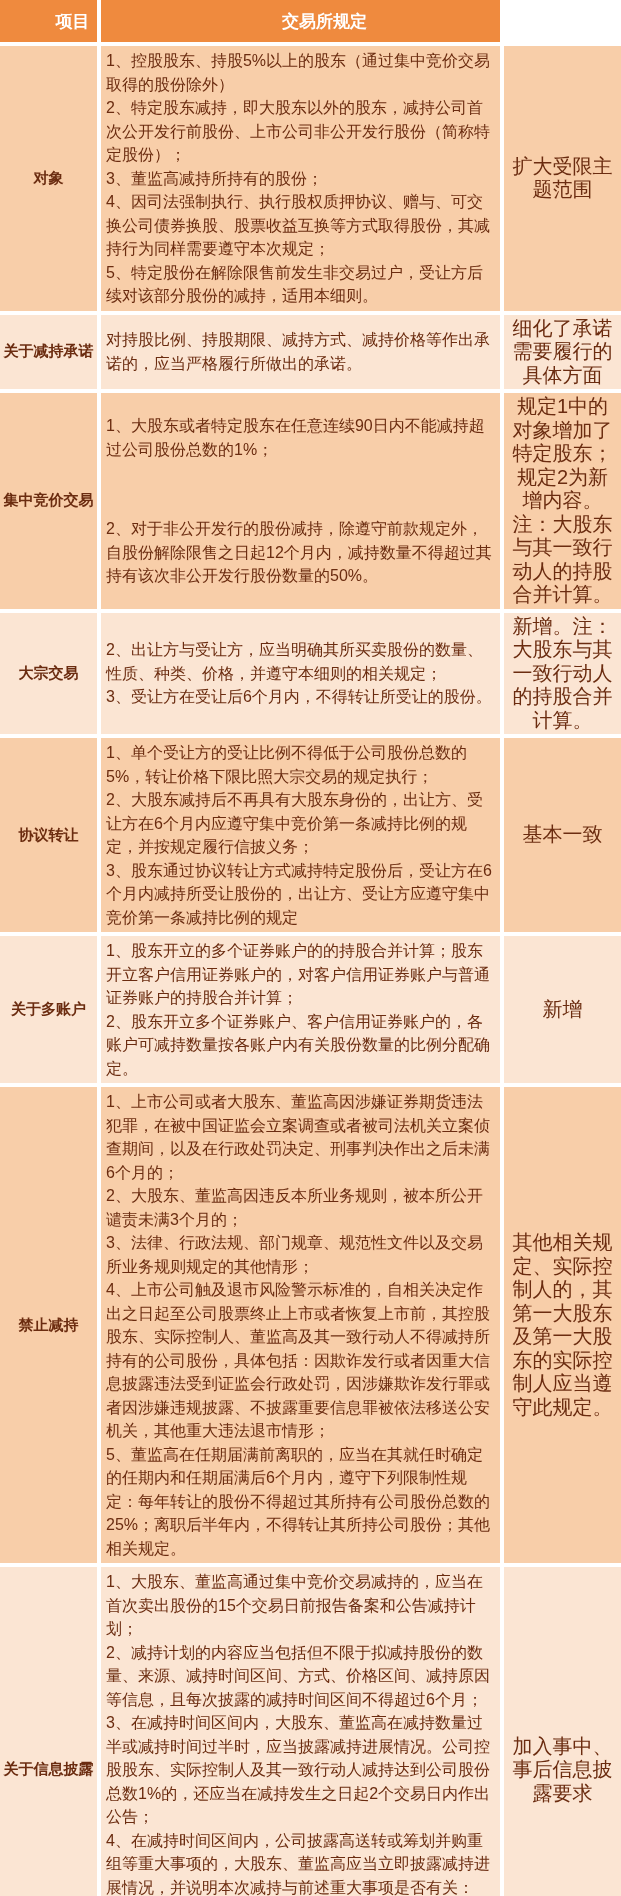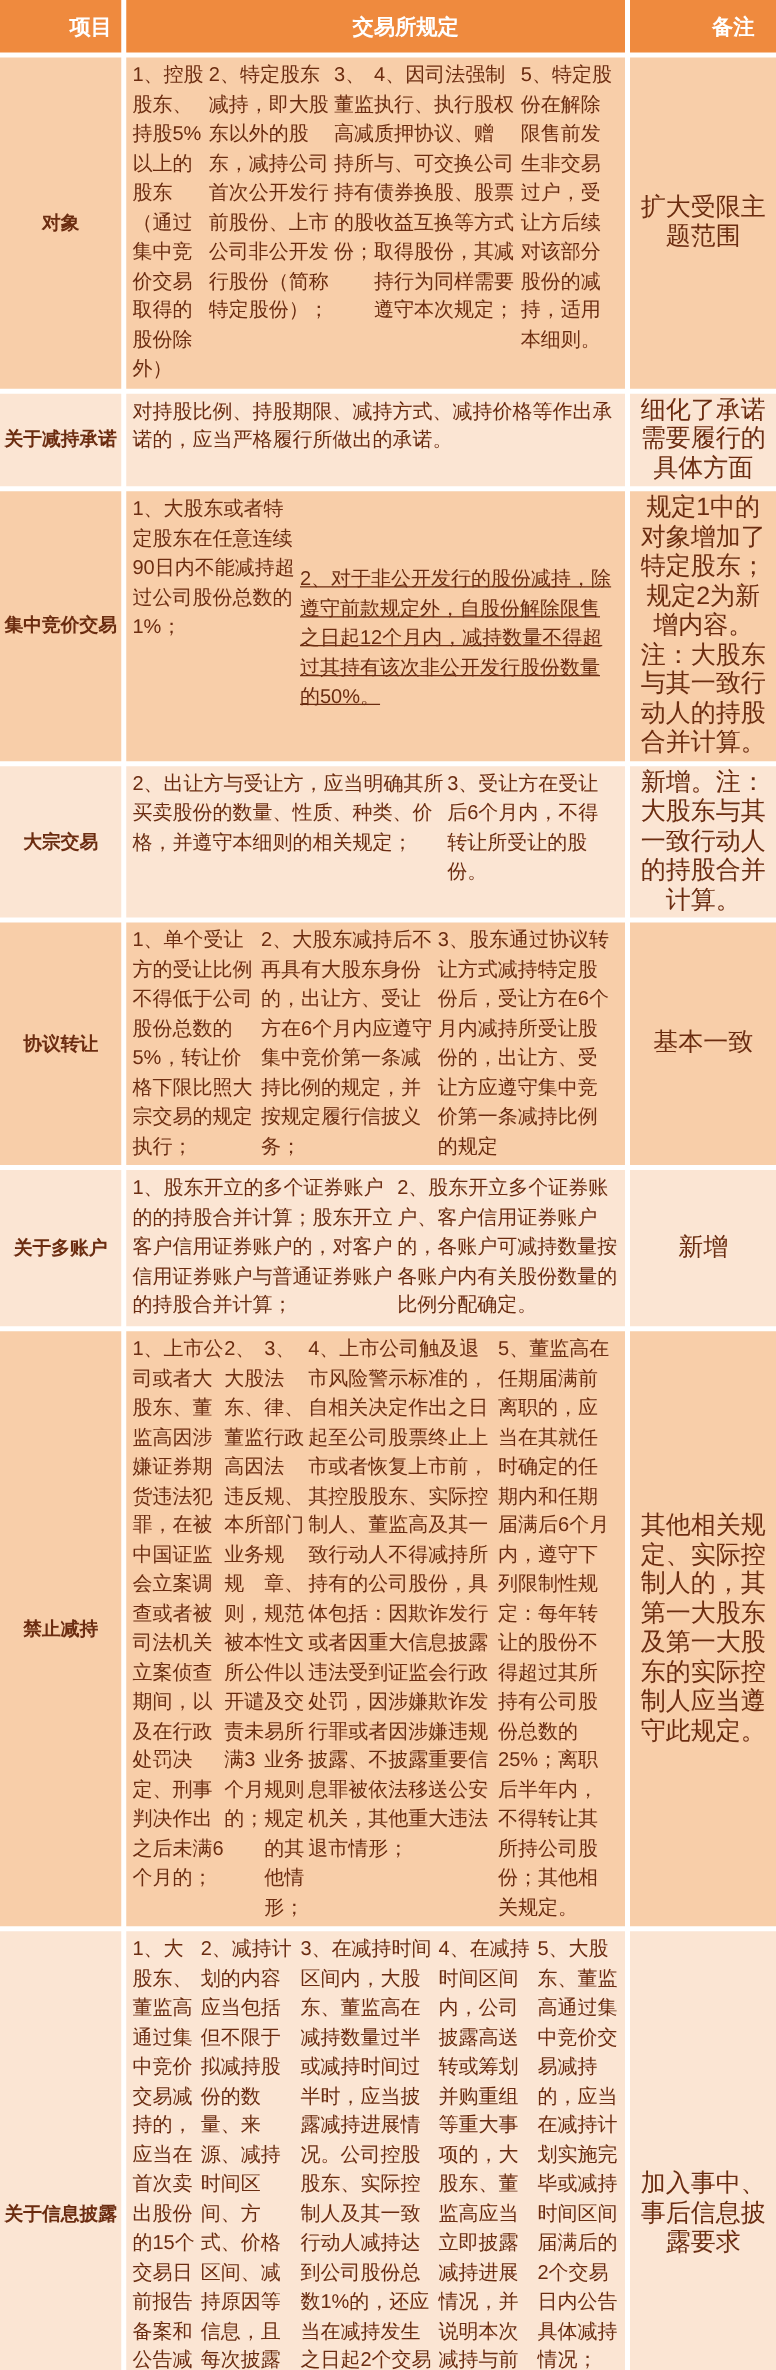--- a/index.html
+++ b/index.html
@@ -25,21 +25,21 @@
     font-weight: 700;
     font-size: 17px;
     display: flex;
     align-items: center;
     justify-content: center;
     min-height: 42px;
     padding-left: 48px;
   }
   .cell {
     display: flex;
-    flex-direction: row;
+    flex-direction: column;
     justify-content: center;
   }
   .table-row:nth-child(odd)  .cell { background: var(--c-row-dark,  #f8cea9); }
   .table-row:nth-child(even) .cell { background: var(--c-row-light, #fbe5d3); }
   .cell-item {
     align-items: center;
     text-align: left;
     font-weight: 700;
     font-size: 15px;
     padding: 2px 1px;
@@ -60,30 +60,29 @@
   
   .table-row[data-row-index="0"] { min-height: 241px; }
   .table-row[data-row-index="1"] { min-height: 61px;  }
   .table-row[data-row-index="2"] { min-height: 204px; }
   .table-row[data-row-index="3"] { min-height: 115px; }
   .table-row[data-row-index="4"] { min-height: 191px; }
   .table-row[data-row-index="5"] { min-height: 125px; }
   .table-row[data-row-index="6"] { min-height: 456px; }
   .table-row[data-row-index="7"] { min-height: 371px; }
   
-  .table-row[data-row-index="2"] .para + .para { margin-top: 56px; text-decoration: underline; }
+  .table-row[data-row-index="2"] .para + .para { margin-top: 56px; }
 </style>
 </head>
 <body style="color: rgb(107, 44, 16);">
 
 <div class="table">
   <div class="header-row">
     <div class="hcell">项目</div>
     <div class="hcell">交易所规定</div>
-    <div class="hcell">备注</div>
   </div>
   <div id="rows" style="display: flex; flex-direction: column; gap: 4px;">
       <div class="table-row" data-row-index="0">
         <div class="cell cell-item">对象</div>
         <div class="cell cell-main">
           <p class="para">1、控股股东、持股5%以上的股东（通过集中竞价交易取得的股份除外）</p>
           <p class="para">2、特定股东减持，即大股东以外的股东，减持公司首次公开发行前股份、上市公司非公开发行股份（简称特定股份）；</p>
           <p class="para">3、董监高减持所持有的股份；</p>
           <p class="para">4、因司法强制执行、执行股权质押协议、赠与、可交换公司债券换股、股票收益互换等方式取得股份，其减持行为同样需要遵守本次规定；</p>
           <p class="para">5、特定股份在解除限售前发生非交易过户，受让方后续对该部分股份的减持，适用本细则。</p>

